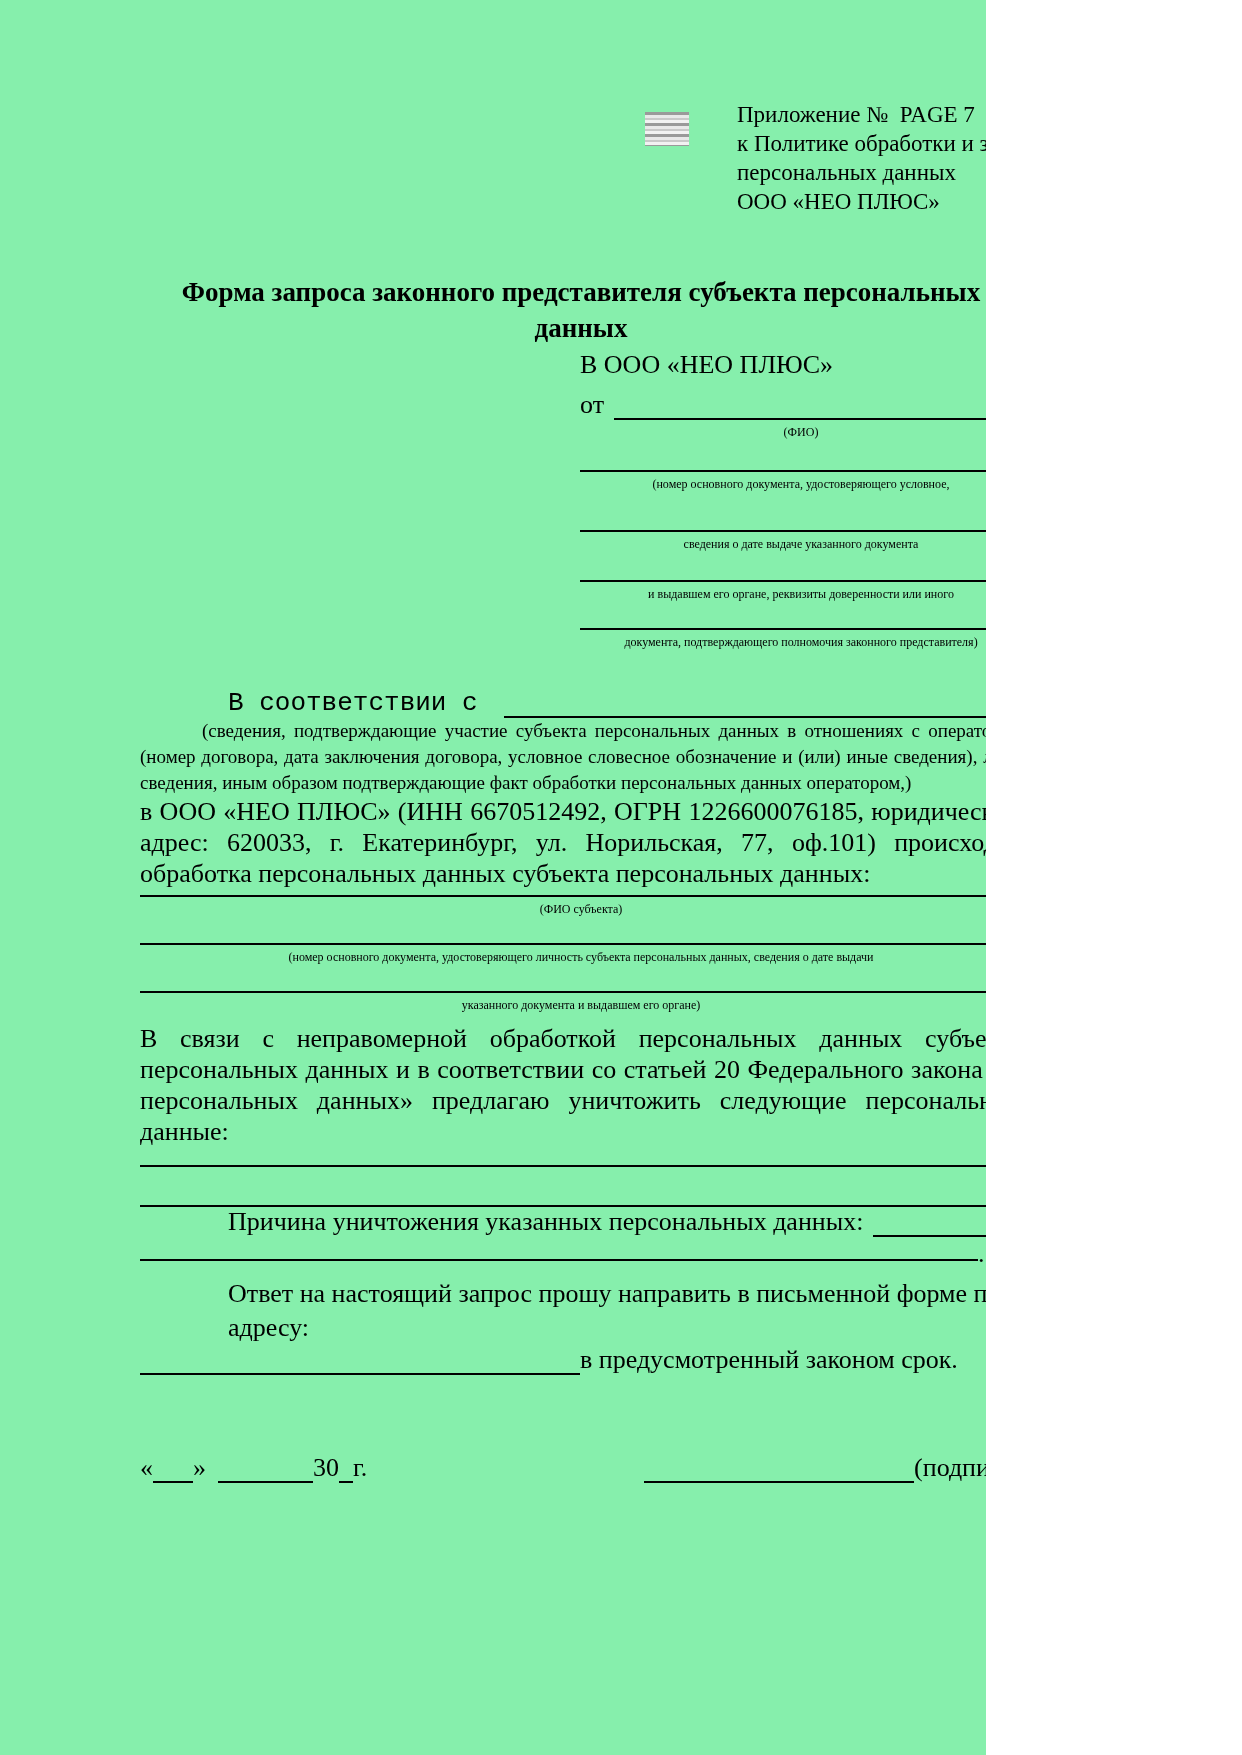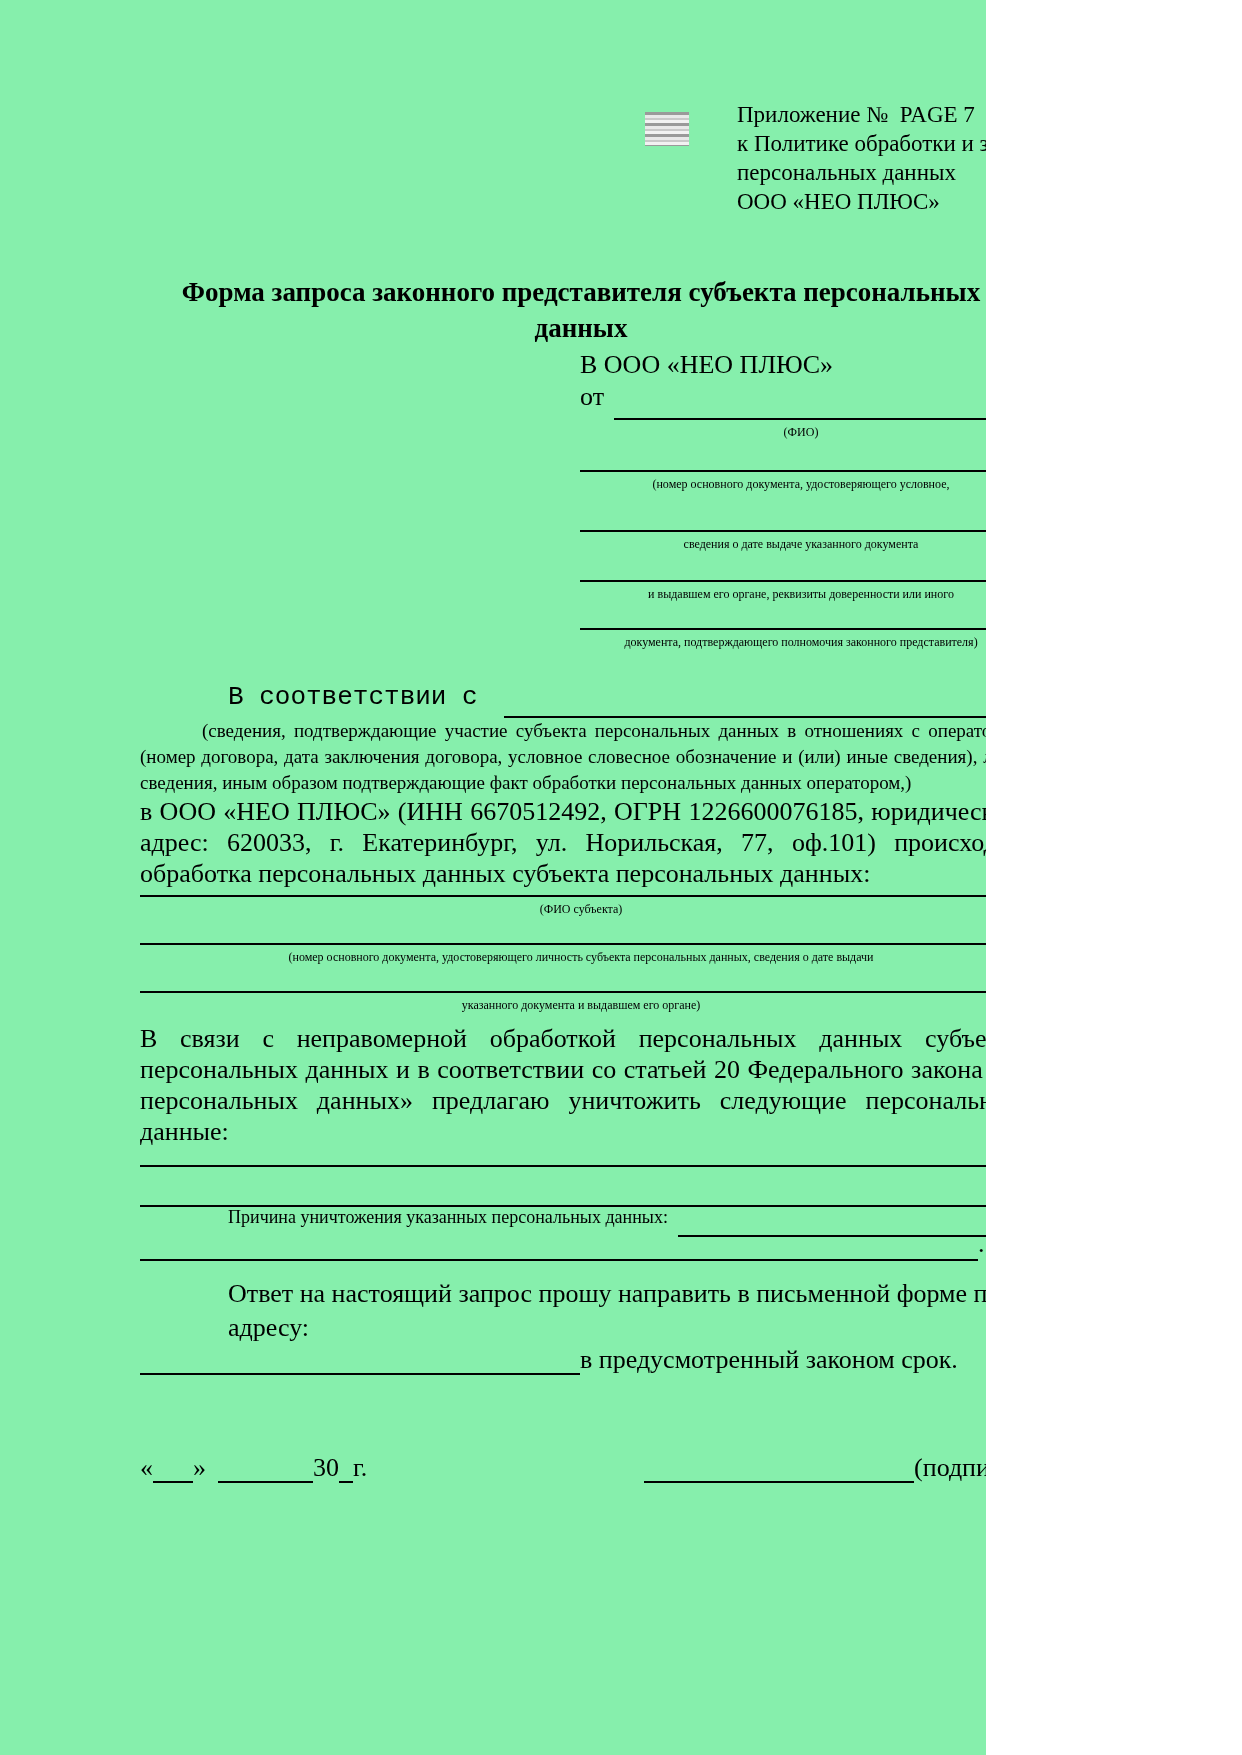--- a/index.html
+++ b/index.html
@@ -18,21 +18,21 @@
   .header-block div { white-space:pre; }
   .field-icon {
     position:absolute; left:645px; top:112px; width:44px; height:34px;
     background:repeating-linear-gradient(180deg,#9a9a9a 0 3px,#e9e9e9 3px 6px,#c9c9c9 6px 8px,#f2f2f2 8px 11px);
   }
 
   
   .title { margin-top:58px; font-size:27px; font-weight:bold; text-align:center; line-height:36px; }
 
   
-  .lrow { display:flex; }
+  .lrow { display:flex; align-items:flex-end; }
   .lfill { flex:1; border-bottom:2px solid #000; }
   .cap { font-size:12px; line-height:24px; text-align:center; }
   .ul { border-bottom:2px solid #000; }
   .iline { display:inline-block; border-bottom:2px solid #000; height:22px; }
 
   
   .recipient { margin-left:440px; width:442px; font-size:26px; }
   .recipient .to { margin-top:2px; line-height:34px; }
   .from-row { height:38px; }
   .from-row .label { margin-right:10px; }
@@ -42,21 +42,21 @@
   .accordance { margin-top:28px; height:36px; font-size:26px; }
   .accordance .label { padding-left:88px; margin-right:26px; white-space:nowrap;font-family:Liberation Mono, monospace; }
   .fine-print { font-size:19px; line-height:26px; text-align:justify; text-indent:62px; }
   .para { font-size:26px; line-height:31px; text-align:justify; }
   .subject-comma-row { height:8px; font-size:26px; line-height:26px; }
   .subject-comma-row .comma { line-height:12px; }
   .sfill { height:24px; }
   .destroy { margin-top:6px; }
   .blank1 { height:20px; }
   .blank2 { height:40px; }
-  .reason-row { height:30px; font-size:18px; }
+  .reason-row { height:30px; font-size:26px; }
   .reason-row .label { padding-left:88px; margin-right:10px; white-space:nowrap; }
   .period-row { height:24px; font-size:26px; }
   .period-row .pline { width:838px; border-bottom:2px solid #000; }
   .period-row .dot { line-height:14px; }
   .reply1 { margin-top:16px; font-size:26px; line-height:34px; padding-left:88px; }
   .reply2-row { height:30px; font-size:26px; }
   .reply2-row .rline { width:440px; border-bottom:2px solid #000; }
 
   
   .footer-row { margin-top:78px; display:flex; justify-content:space-between; align-items:flex-end; font-size:26px; }

